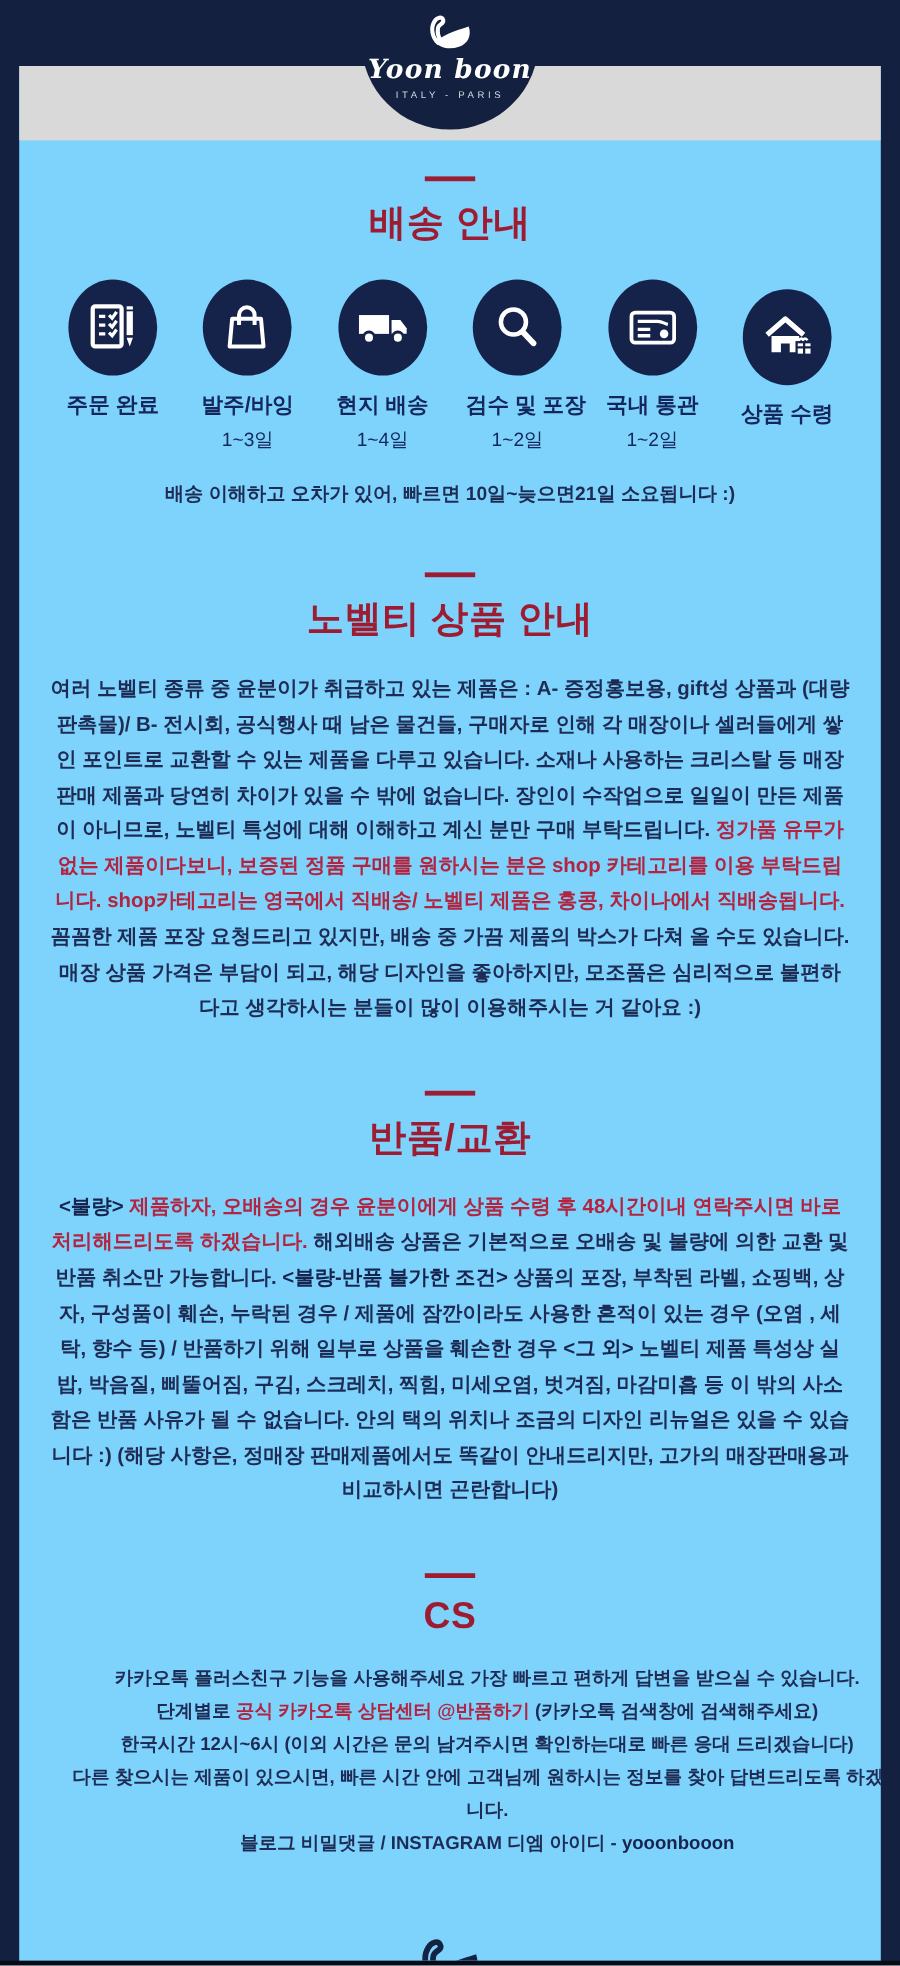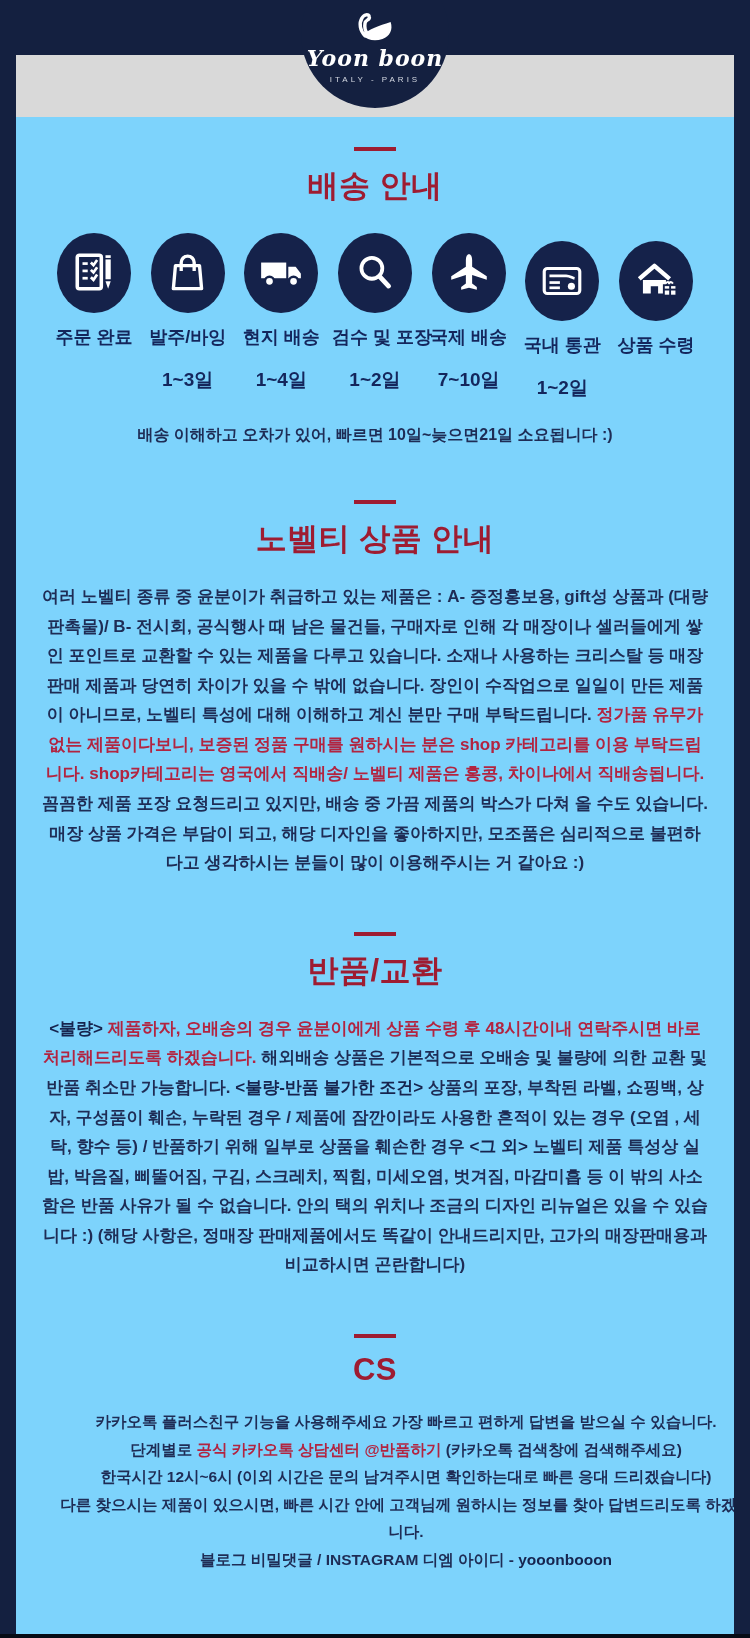--- a/index.html
+++ b/index.html
@@ -54,21 +54,21 @@
   .step{width:86px;text-align:center;}
   .step:nth-child(6),.step:nth-child(7){margin-top:8px;}
   .step-circle{
     width:74px;height:80px;border-radius:50%;background:#15224a;
     display:flex;align-items:center;justify-content:center;margin:0 auto;
   }
   .step-icon svg{width:46px;height:46px;display:block;}
   .step-label{
     margin-top:12px;font-size:18px;font-weight:700;color:#14265c;white-space:nowrap;
   }
-  .step-duration{font-size:19px;font-weight:700;color:#14265c;margin-top:18px;}
+  .step-duration{font-size:16px;font-weight:400;color:#14265c;margin-top:8px;}
   .ship-note{
     text-align:center;margin:24px 0 0;font-size:16px;font-weight:600;color:#1e2c55;
   }
   
   .txt-section{margin-top:54px;}
   .rich{
     width:666px;margin:22px auto 0;text-align:center;
     font-size:17px;line-height:1.74;font-weight:600;
   }
   .seg-navy{color:#1e2c55;}
@@ -176,31 +176,20 @@
                 <svg viewBox="0 0 44 44">
                   <circle cx="19" cy="17.5" r="10" fill="none" stroke="#fff" stroke-width="3.6"></circle>
                   <line x1="26.5" y1="25.5" x2="35" y2="34.5" stroke="#fff" stroke-width="4.6" stroke-linecap="round"></line>
                 </svg>
               </span>
     </div>
     <div class="step-label">검수 및 포장</div>
     <div class="step-duration">1~2일</div>
   </div>
 
-  <div class="step">
-    <div class="step-circle">
-      <span class="step-icon">
-                <svg viewBox="0 0 44 44">
-                  <path fill="#fff" d="M22 4 c1.8 0 3 2.2 3 5.5 V16 l14 9 v3.5 L25 24 v8 l4.5 3.5 V38 L22 36 l-7.5 2 v-2.5 L19 32 v-8 L5 28.5 V25 l14 -9 V9.5 C19 6.2 20.2 4 22 4 Z"></path>
-                </svg>
-              </span>
-    </div>
-    <div class="step-label">국제 배송</div>
-    <div class="step-duration">7~10일</div>
-  </div>
 
   <div class="step">
     <div class="step-circle">
       <span class="step-icon">
                 <svg viewBox="0 0 44 44">
                   <rect x="5" y="10" width="34" height="24" rx="3" fill="none" stroke="#fff" stroke-width="3"></rect>
                   <path d="M10 17 h16 c3.5 0 5.5 2 8 2.5" fill="none" stroke="#fff" stroke-width="2.6"></path>
                   <line x1="10" y1="23.5" x2="20" y2="23.5" stroke="#fff" stroke-width="2.6"></line>
                   <line x1="10" y1="28.5" x2="20" y2="28.5" stroke="#fff" stroke-width="2.6"></line>
                   <circle cx="31" cy="27" r="3.4" fill="#fff"></circle>

